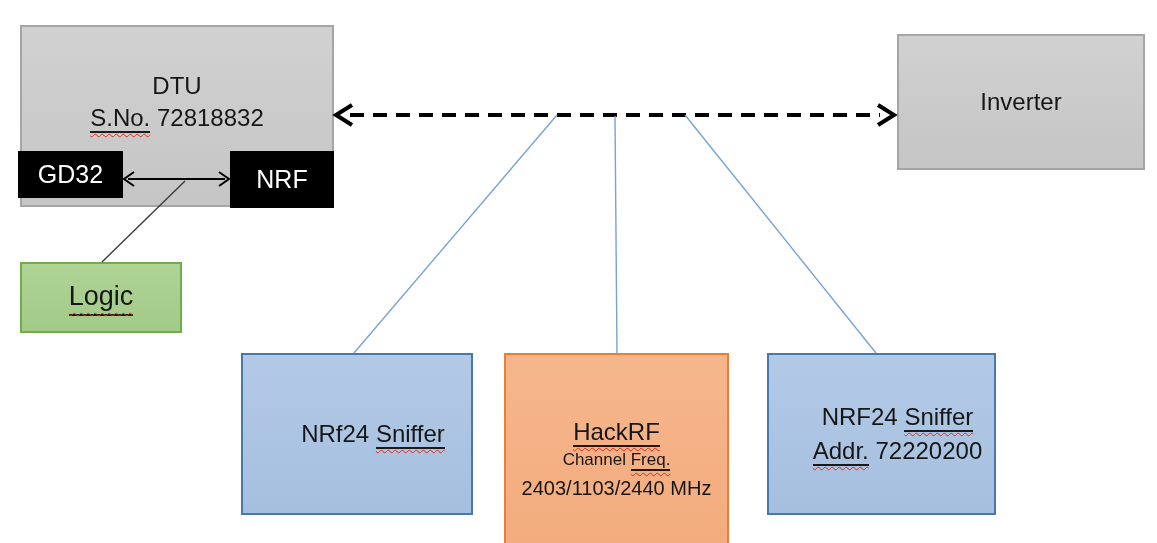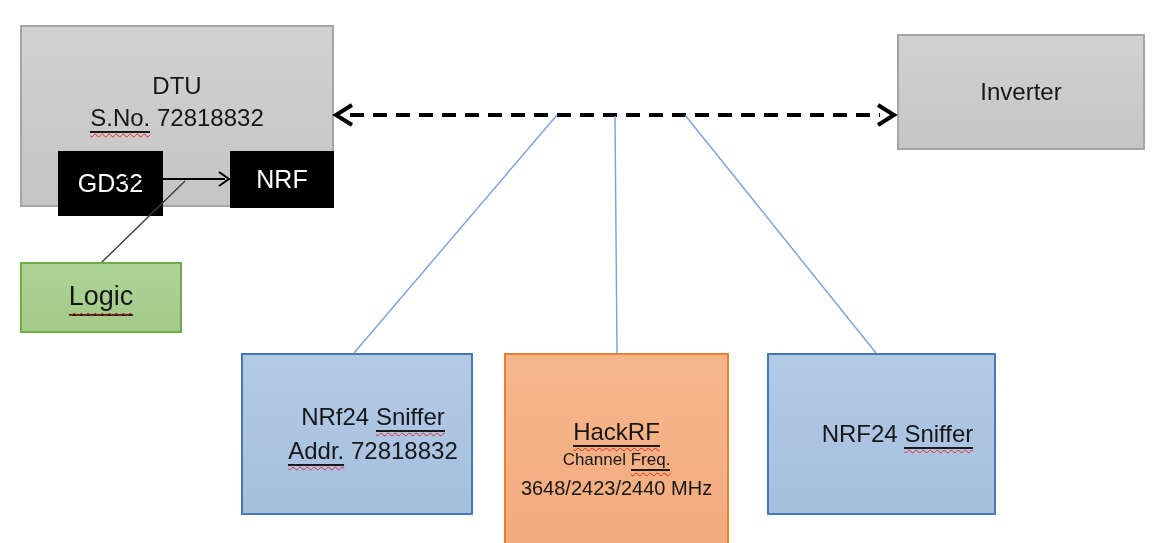--- a/index.html
+++ b/index.html
@@ -21,28 +21,28 @@
     justify-content: center;
     text-align: center;
     line-height: 1.32;
   }
   .gray-node {
     background: linear-gradient(180deg, #d1d1d2 0%, #c5c5c6 100%);
     border: 2px solid #a5a5a5;
   }
   .dtu-node      { left: 20px;  top: 25px;  width: 314px; height: 182px; font-size: 24px; }
   .dtu-node .node-text { margin-top: -28px; }
-  .inverter-node { left: 897px; top: 34px;  width: 248px; height: 116px; font-size: 24px; }
+  .inverter-node { left: 897px; top: 34px;  width: 248px; height: 136px; font-size: 24px; }
   .chip-node {
     background: #000000;
     color: #ffffff;
     font-size: 25px;
     z-index: 3;
   }
-  .gd32-node { left: 18px;  top: 151px; width: 105px; height: 65px; margin-left: 40px; }
+  .gd32-node { left: 18px;  top: 151px; width: 105px; height: 47px; }
   .nrf-node  { left: 230px; top: 151px; width: 104px; height: 57px; }
   .logic-node {
     left: 20px; top: 262px; width: 162px; height: 71px;
     background: linear-gradient(180deg, #aed496 0%, #a2ca88 100%);
     border: 2px solid #70ad47;
     font-size: 27px;
   }
   .blue-node {
     background: linear-gradient(180deg, #b2cae6 0%, #a6bfdf 100%);
     border: 2px solid #4878b0;
@@ -97,31 +97,31 @@
   <div class="node chip-node nrf-node">
     <span>NRF</span>
   </div>
 
   <div class="node gray-node inverter-node">
     <div>Inverter</div>
   </div>
 
   <div class="node blue-node sniffer-left-node">
     <div><span>NRf24</span> <span class="uw">Sniffer</span></div>
-    <div><span class="uw">Addr.</span> <span>72818832</span></div>
   </div>
 
   <div class="node orange-node">
     <div class="hackrf-title"><span class="uw">HackRF</span></div>
     <div class="hackrf-sub"><span>Channel</span> <span class="uw">Freq.</span></div>
-    <div class="hackrf-freq">3648/2423/2440 MHz</div>
+    <div class="hackrf-freq">2403/1103/2440 MHz</div>
   </div>
 
   <div class="node blue-node sniffer-right-node">
     <div><span>NRF24</span> <span class="uw">Sniffer</span></div>
+    <div><span class="uw">Addr.</span> <span>72220200</span></div>
   </div>
 
   <svg class="overlay" width="1157" height="543" viewBox="0 0 1157 543">
 
     <g stroke="#000000" fill="none">
       <line x1="350" y1="115" x2="880" y2="115" stroke-width="4" stroke-dasharray="14 9"></line>
       <polyline points="352,105 336,115 352,125" stroke-width="4"></polyline>
       <polyline points="878,105 894,115 878,125" stroke-width="4"></polyline>
     </g>
 

